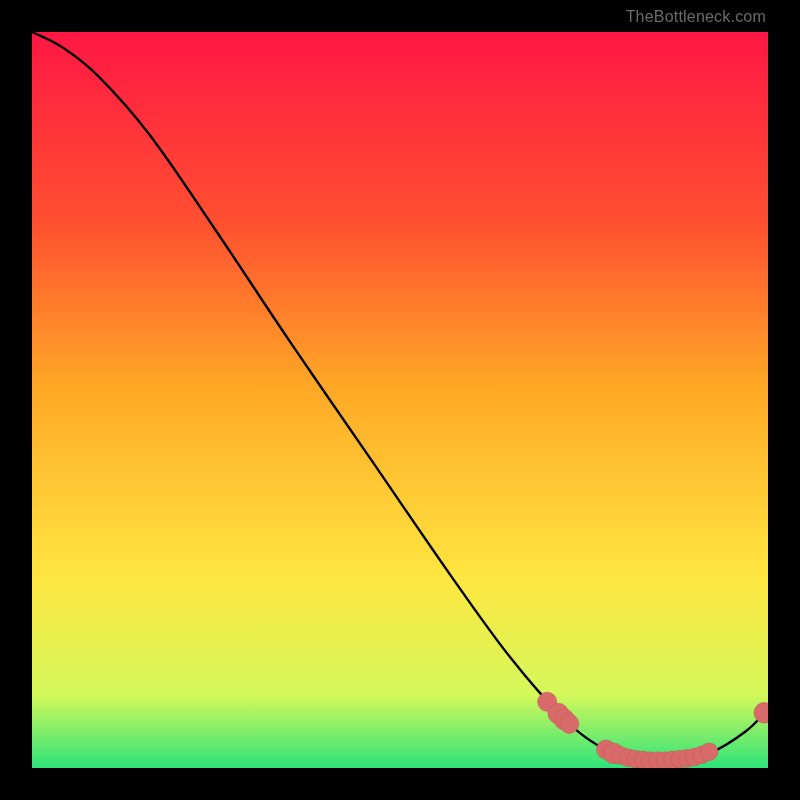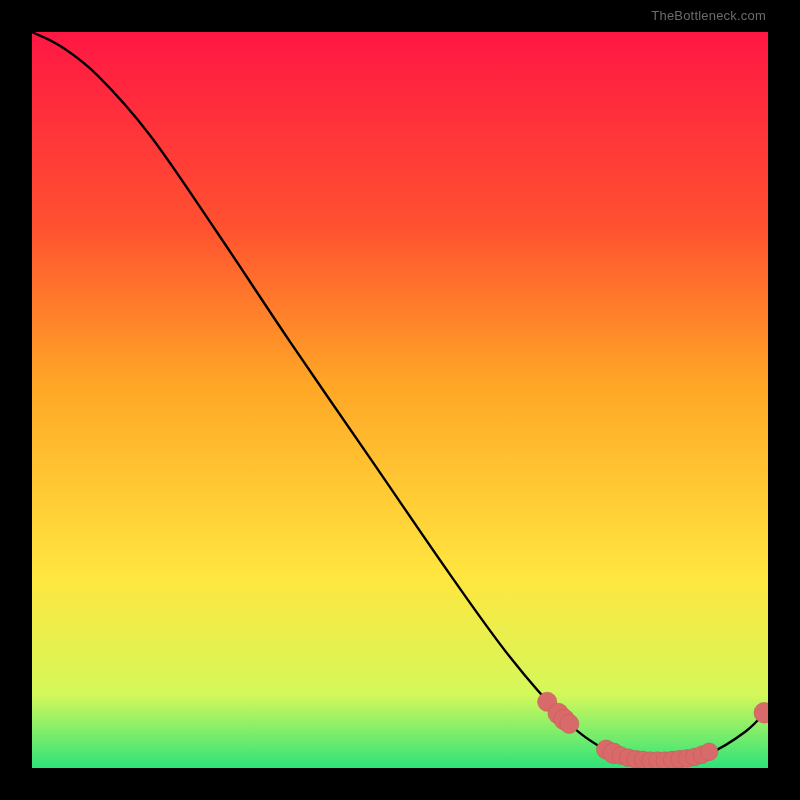--- a/index.html
+++ b/index.html
@@ -36,21 +36,21 @@
     left: 0;
     top: 0;
     width: 100%;
     height: 100%;
   }
   .attribution {
     position: absolute;
     top: 8px;
     right: 34px;
     font-family: Arial, Helvetica, sans-serif;
-    font-size: 13px;
+    font-size: 16px;
     color: #6b6b6b;
     font-weight: 400;
     letter-spacing: 0.2px;
   }
 </style>
 </head>
 <body>
 
 <div class="canvas">
 

